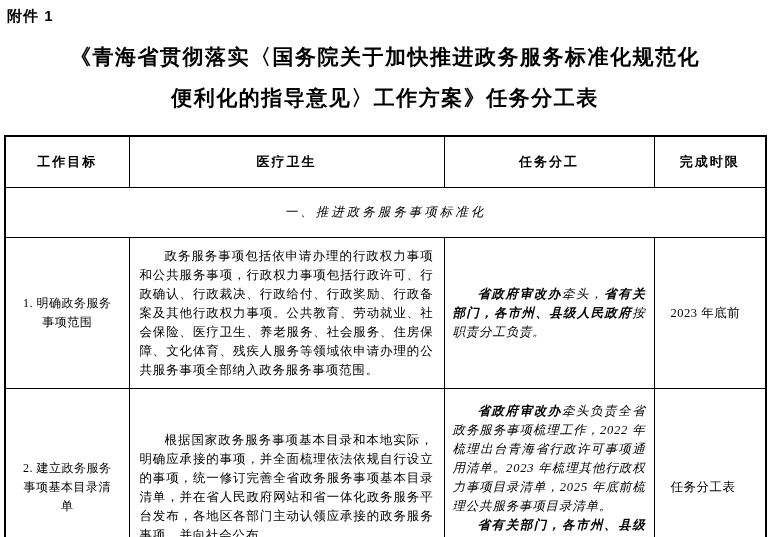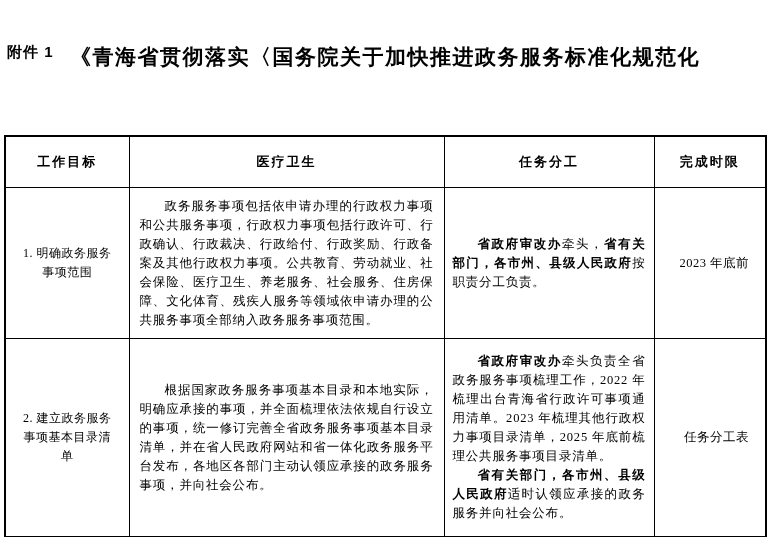--- a/index.html
+++ b/index.html
@@ -16,21 +16,20 @@
     font-family: "Liberation Serif", "DejaVu Serif", serif;
   }
   .attachment-label {
     position: absolute;
     left: 7px;
     top: 7px;
     font-size: 15px;
     font-family: "Liberation Sans", "DejaVu Sans", sans-serif;
     font-weight: 600;
     letter-spacing: 1px;
-    margin-top: 36px;
   }
   .doc-title {
     position: absolute;
     left: 0;
     top: 37px;
     width: 770px;
     text-align: center;
     font-size: 21px;
     font-weight: bold;
     line-height: 41px;
@@ -68,59 +67,63 @@
   tr.data-row-1 { height: 151px; }
   tr.data-row-2 { height: 194px; }
   td.goal-cell {
     text-align: center;
     font-size: 12px;
     line-height: 19px;
     letter-spacing: 0.5px;
     padding: 0 12px;
   }
   td.task-cell { padding: 8px 10px; }
-  td.division-cell { padding: 13px 8px; }
+  td.division-cell { padding: 13px 8px; font-style: italic; }
   .para {
     margin: 0;
     font-size: 12.5px;
     line-height: 19px;
     letter-spacing: 0.8px;
     text-align: justify;
     text-align-last: left;
     text-indent: 2em;
   }
   .para .bold { font-weight: bold; }
   td.deadline-cell {
-    text-align: right;
+    text-align: left;
     font-size: 12.5px;
     letter-spacing: 0.5px;
   }
 </style>
 </head>
 <body>
 
 <div class="attachment-label">附件 1</div>
 
 <div class="doc-title">
   <div>《青海省贯彻落实〈国务院关于加快推进政务服务标准化规范化</div>
+  <div>便利化的指导意见〉工作方案》任务分工表</div>
 </div>
 
 <table class="task-table">
   <colgroup>
     <col style="width:124px">
     <col style="width:315px">
     <col style="width:210px">
     <col style="width:112px">
   </colgroup>
   <tbody>
     <tr class="header-row">
       <th>工作目标</th>
       <th>医疗卫生</th>
       <th>任务分工</th>
       <th>完成时限</th>
+    </tr>
+    <tr class="section-row">
+      <td colspan="4">一、推进政务服务事项标准化</td>
     </tr>
     <tr class="data-row-1">
       <td class="goal-cell">1. 明确政务服务事项范围</td>
       <td class="task-cell">
         <p class="para">政务服务事项包括依申请办理的行政权力事项和公共服务事项，行政权力事项包括行政许可、行政确认、行政裁决、行政给付、行政奖励、行政备案及其他行政权力事项。公共教育、劳动就业、社会保险、医疗卫生、养老服务、社会服务、住房保障、文化体育、残疾人服务等领域依申请办理的公共服务事项全部纳入政务服务事项范围。</p>
       </td>
       <td class="division-cell">
           <p class="para"><span class="bold">省政府审改办</span><span>牵头，</span><span class="bold">省有关部门，各市州、县级人民政府</span><span>按职责分工负责。</span></p>
         </td>
       <td class="deadline-cell">2023 年底前</td>

